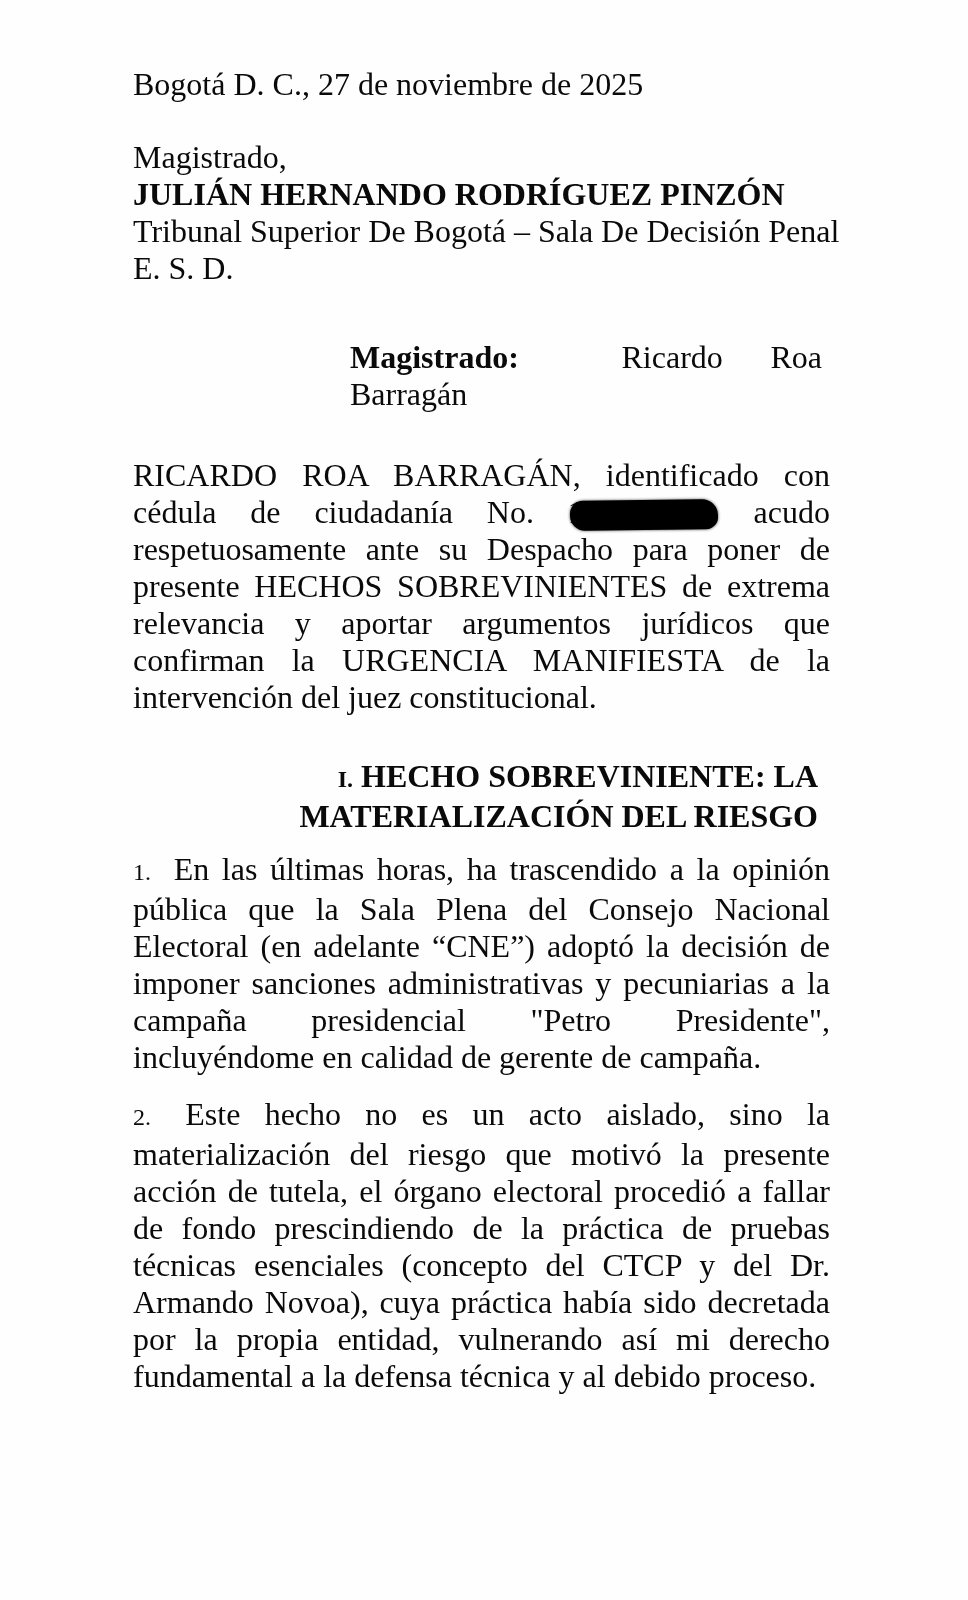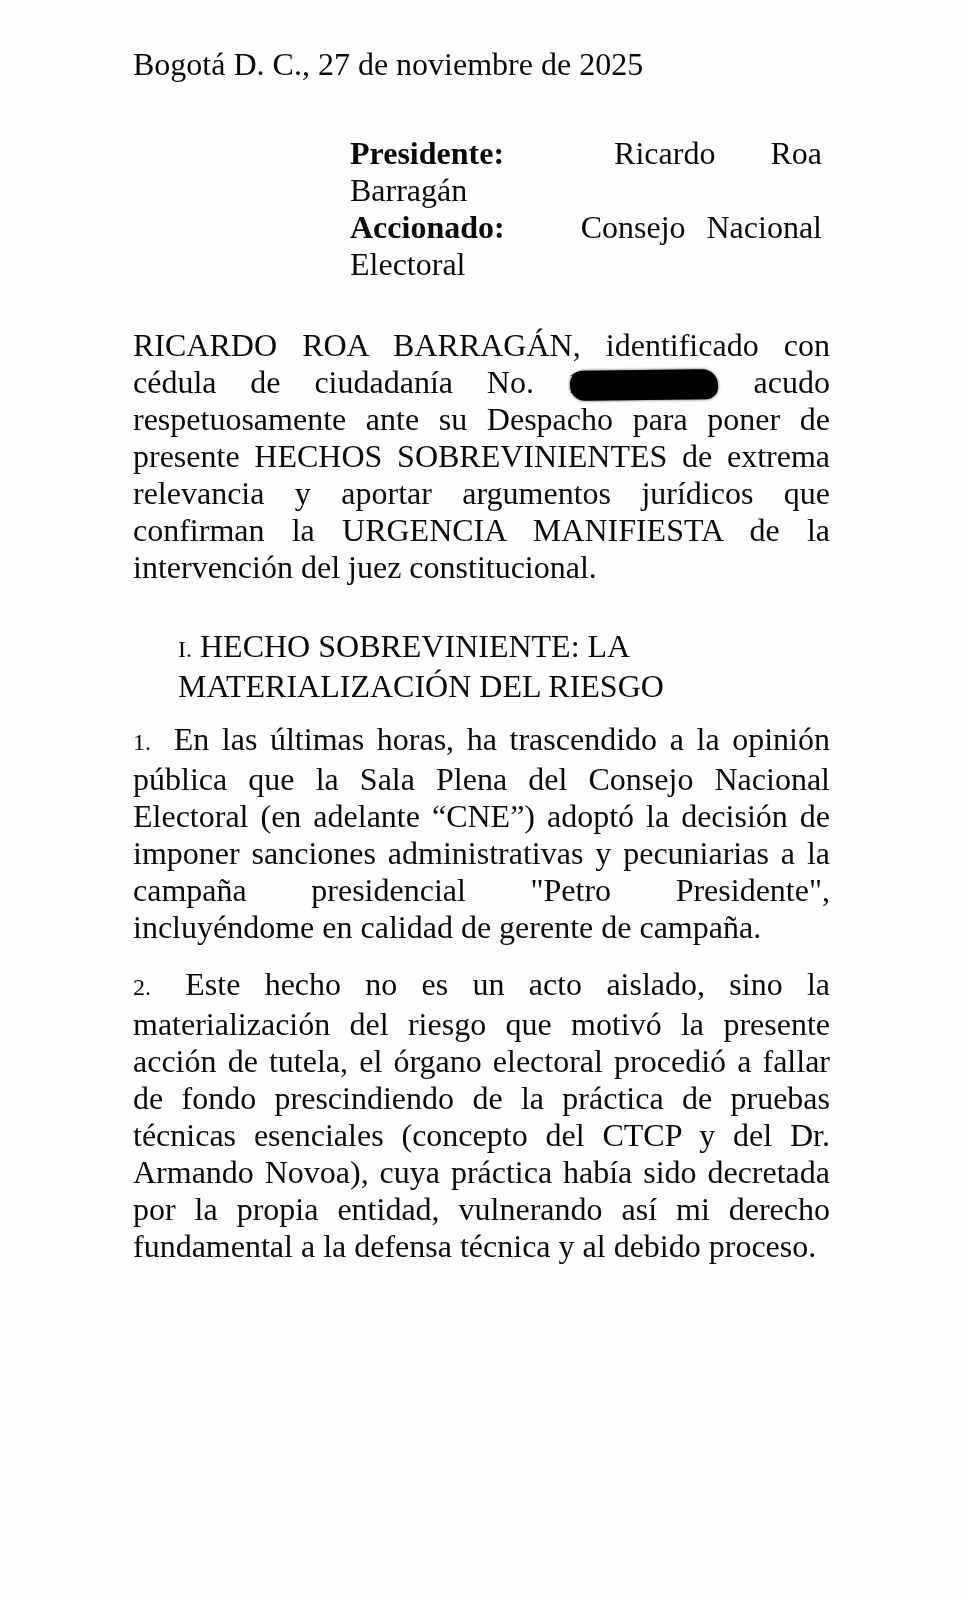--- a/index.html
+++ b/index.html
@@ -6,42 +6,42 @@
   .page {
     position: relative;
     width: 968px;
     height: 1600px;
     box-sizing: border-box;
     background: #fefefe;
     color: #0a0a0a;
     font-family: "Liberation Serif", "DejaVu Serif", serif;
     font-size: 32px;
     line-height: 37px;
-    padding: 46px 138px 30px 133px;
+    padding: 66px 138px 30px 133px;
     overflow: hidden;
   }
   p { margin: 0; padding: 0; }
   .date-line { text-align: left; }
   .recipient { margin-top: 36px; }
   .recipient p { white-space: nowrap; }
   .bold { font-weight: bold; }
   .ref-block { margin-top: 52px; margin-left: 217px; width: 472px; }
   .ref-entry { text-align: justify; }
   .ref-entry b { font-weight: bold; }
   .tab { display: inline-block; width: 55px; height: 1px; }
   .numtab { display: inline-block; width: 10px; height: 1px; }
   .para { text-align: justify; }
   .intro-para { margin-top: 44px; }
   .section-heading {
     margin: 42px 0 0 45px;
     width: 640px;
-    font-weight: normal;
+    font-weight: bold;
     font-size: 32px;
     line-height: 37px;
-    text-align: left;
+    text-align: right;
   }
   .body-para-1 { margin-top: 16px; }
   .body-para-2 { margin-top: 20px; }
   .num { font-size: 24px; }
   .redaction {
     display: inline-block;
     width: 148px;
     height: 30px;
     background: #000;
     border-radius: 13px 16px 12px 15px;
@@ -53,24 +53,29 @@
   }
   b { font-weight: normal; }
 </style>
 </head>
 <body>
 
 <div class="page">
 
   <p class="date-line">Bogotá D. C., 27 de noviembre de 2025</p>
 
+  <div class="recipient">
+    <p>Magistrado,</p>
+    <p class="bold">JULIÁN HERNANDO RODRÍGUEZ PINZÓN</p>
+    <p>Tribunal Superior De Bogotá – Sala De Decisión Penal</p>
+    <p>E. S. D.</p>
+  </div>
 
   <div class="ref-block">
-    <p class="ref-entry"><b>Presidente:</b><span class="tab"></span> <span>Ricardo Roa Barragán</span></p>
-    <p class="ref-entry"><b>Accionado:</b><span class="tab"></span> <span>Consejo Nacional Electoral</span></p>
+    <p class="ref-entry"><b>Magistrado:</b><span class="tab"></span> <span>Ricardo Roa Barragán</span></p>
   </div>
 
   <p class="para intro-para"><b>RICARDO ROA BARRAGÁN,</b><span> identificado con cédula de ciudadanía No. 1</span><span class="redaction"></span><span> acudo respetuosamente ante su Despacho para poner de presente </span><b>HECHOS SOBREVINIENTES</b><span> de extrema relevancia y aportar argumentos jurídicos que confirman la </span><b>URGENCIA MANIFIESTA</b><span> de la intervención del juez constitucional.</span></p>
 
   <h2 class="section-heading"><span class="num">I.</span> <span>HECHO SOBREVINIENTE: LA MATERIALIZACIÓN DEL RIESGO</span></h2>
 
   <p class="para body-para-1"><span class="num">1.</span><span class="numtab"></span> <span>En las últimas horas, ha trascendido a la opinión pública que la Sala Plena del Consejo Nacional Electoral (en adelante “CNE”) adoptó la decisión de imponer sanciones administrativas y pecuniarias a la campaña presidencial "Petro Presidente", incluyéndome en calidad de gerente de campaña.</span></p>
 
   <p class="para body-para-2"><span class="num">2.</span><span class="numtab"></span> <span>Este hecho no es un acto aislado, sino la materialización del riesgo que motivó la presente acción de tutela, el órgano electoral procedió a fallar de fondo prescindiendo de la práctica de pruebas técnicas esenciales (concepto del CTCP y del Dr. Armando Novoa), cuya práctica había sido decretada por la propia entidad, vulnerando así mi derecho fundamental a la defensa técnica y al debido proceso.</span></p>
 

